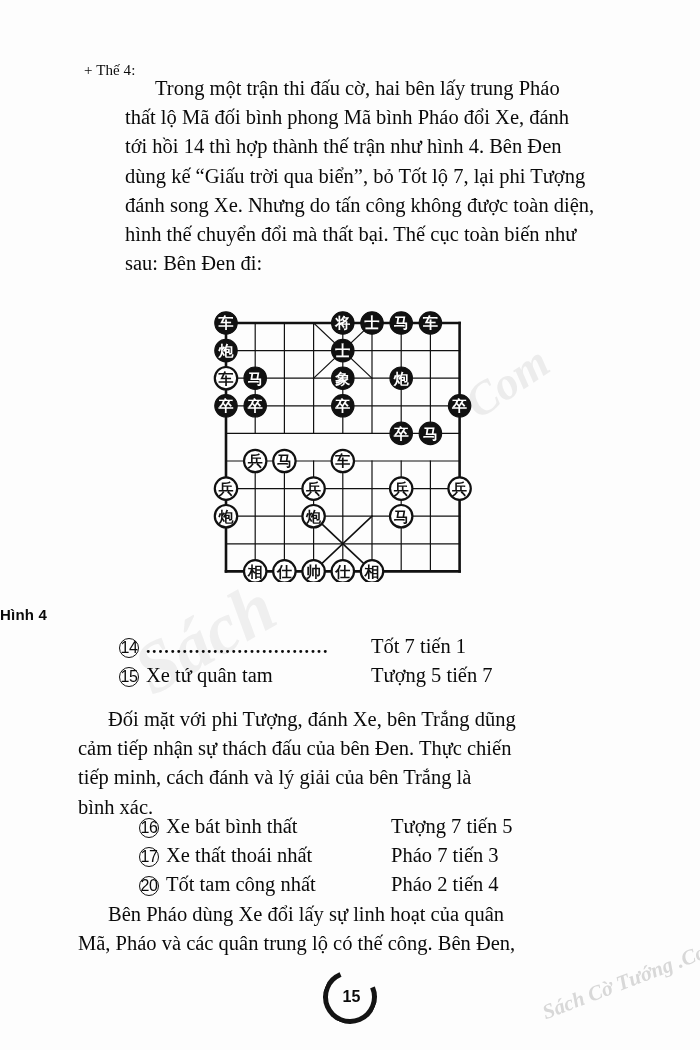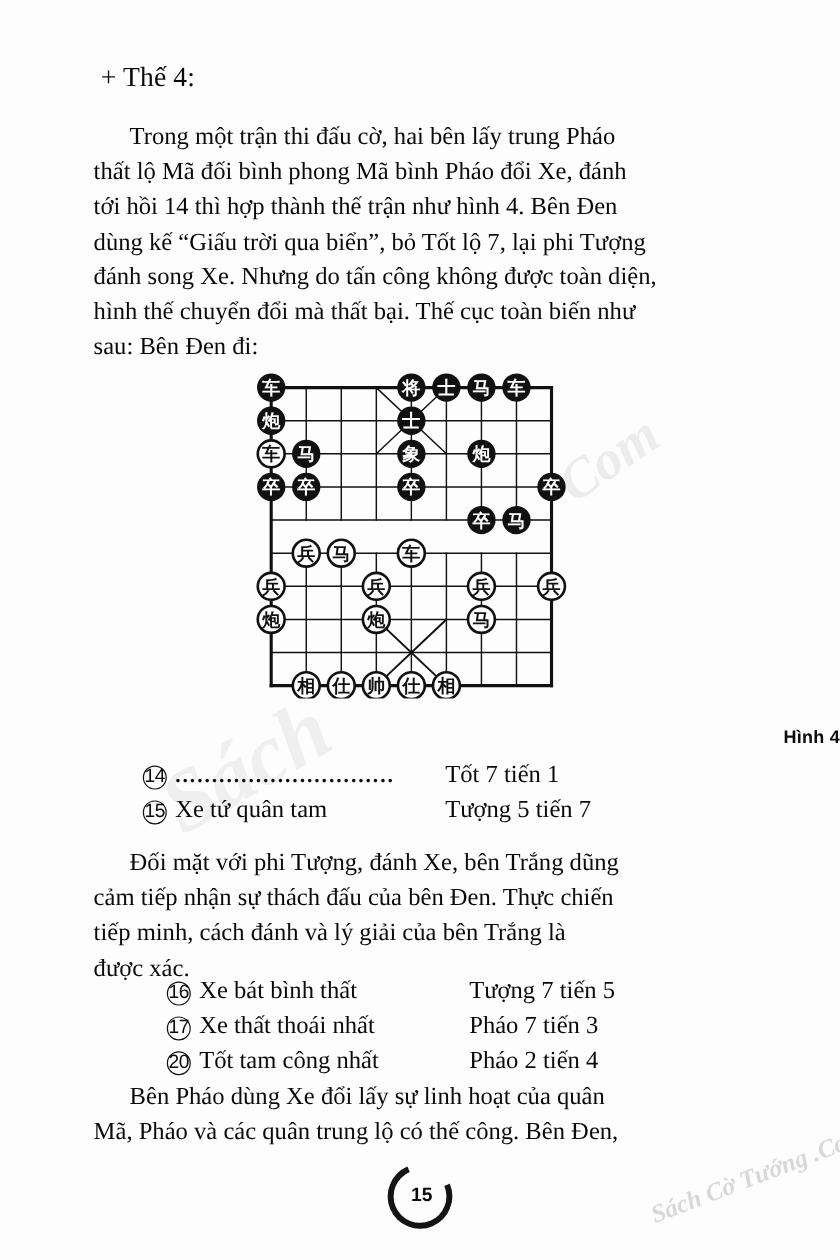--- a/index.html
+++ b/index.html
@@ -57,22 +57,22 @@
 
   
   .content {
     position: relative;
     z-index: 2;
     padding: 0;
   }
   .heading {
     position: absolute;
     left: 84px;
-    top: 52px;
-    font-size: 23px;
+    top: 62px;
+    font-size: 15px;
     letter-spacing: 0.1px;
   }
   .para {
     position: absolute;
     left: 78px;
     width: 546px;
     font-size: 20.5px;
     line-height: 29.2px;
     text-align: justify;
     text-justify: inter-word;
@@ -81,40 +81,40 @@
   .para > .ln {
     display: block;
     white-space: nowrap;
   }
   .para .ln.just {
     display: flex;
     justify-content: space-between;
   }
   .para .ln.just > span { display: inline-block; }
 
-  #para-1 { top: 100px; }
+  #para-1 { top: 74px; margin-left: 47px; }
   #para-2 { top: 705px; }
   #para-3 { top: 900px; }
 
   
   .board-wrap {
     position: absolute;
     left: 213px;
     top: 310px;
     width: 262px;
     height: 272px;
     z-index: 3;
   }
   .board-svg { display: block; }
 
   .caption {
     position: absolute;
     left: 0; right: 0;
     top: 606px;
-    text-align: right;
+    text-align: left;
     font-family: "Liberation Sans", sans-serif;
     font-weight: 700;
     font-size: 15px;
     letter-spacing: 0.2px;
     z-index: 3;
   }
 
   
   .movelist {
     position: absolute;
@@ -394,21 +394,21 @@
           <div class="move-num"><i>15</i></div>
           <div class="move-black">Xe tứ quân tam</div>
           <div class="move-white">Tượng 5 tiến 7</div>
         </div>
       </div>
 
     <div class="para" id="para-2">
       <span class="ln" style="text-indent:30px">Đối mặt với phi Tượng, đánh Xe, bên Trắng dũng</span>
       <span class="ln">cảm tiếp nhận sự thách đấu của bên Đen. Thực chiến</span>
       <span class="ln">tiếp minh, cách đánh và lý giải của bên Trắng là</span>
-      <span class="ln">được xác.</span>
+      <span class="ln">bình xác.</span>
     </div>
 
     <div class="movelist" id="moves-b">
         <div class="move-row">
           <div class="move-num"><i>16</i></div>
           <div class="move-black">Xe bát bình thất</div>
           <div class="move-white">Tượng 7 tiến 5</div>
         </div>
         <div class="move-row">
           <div class="move-num"><i>17</i></div>

